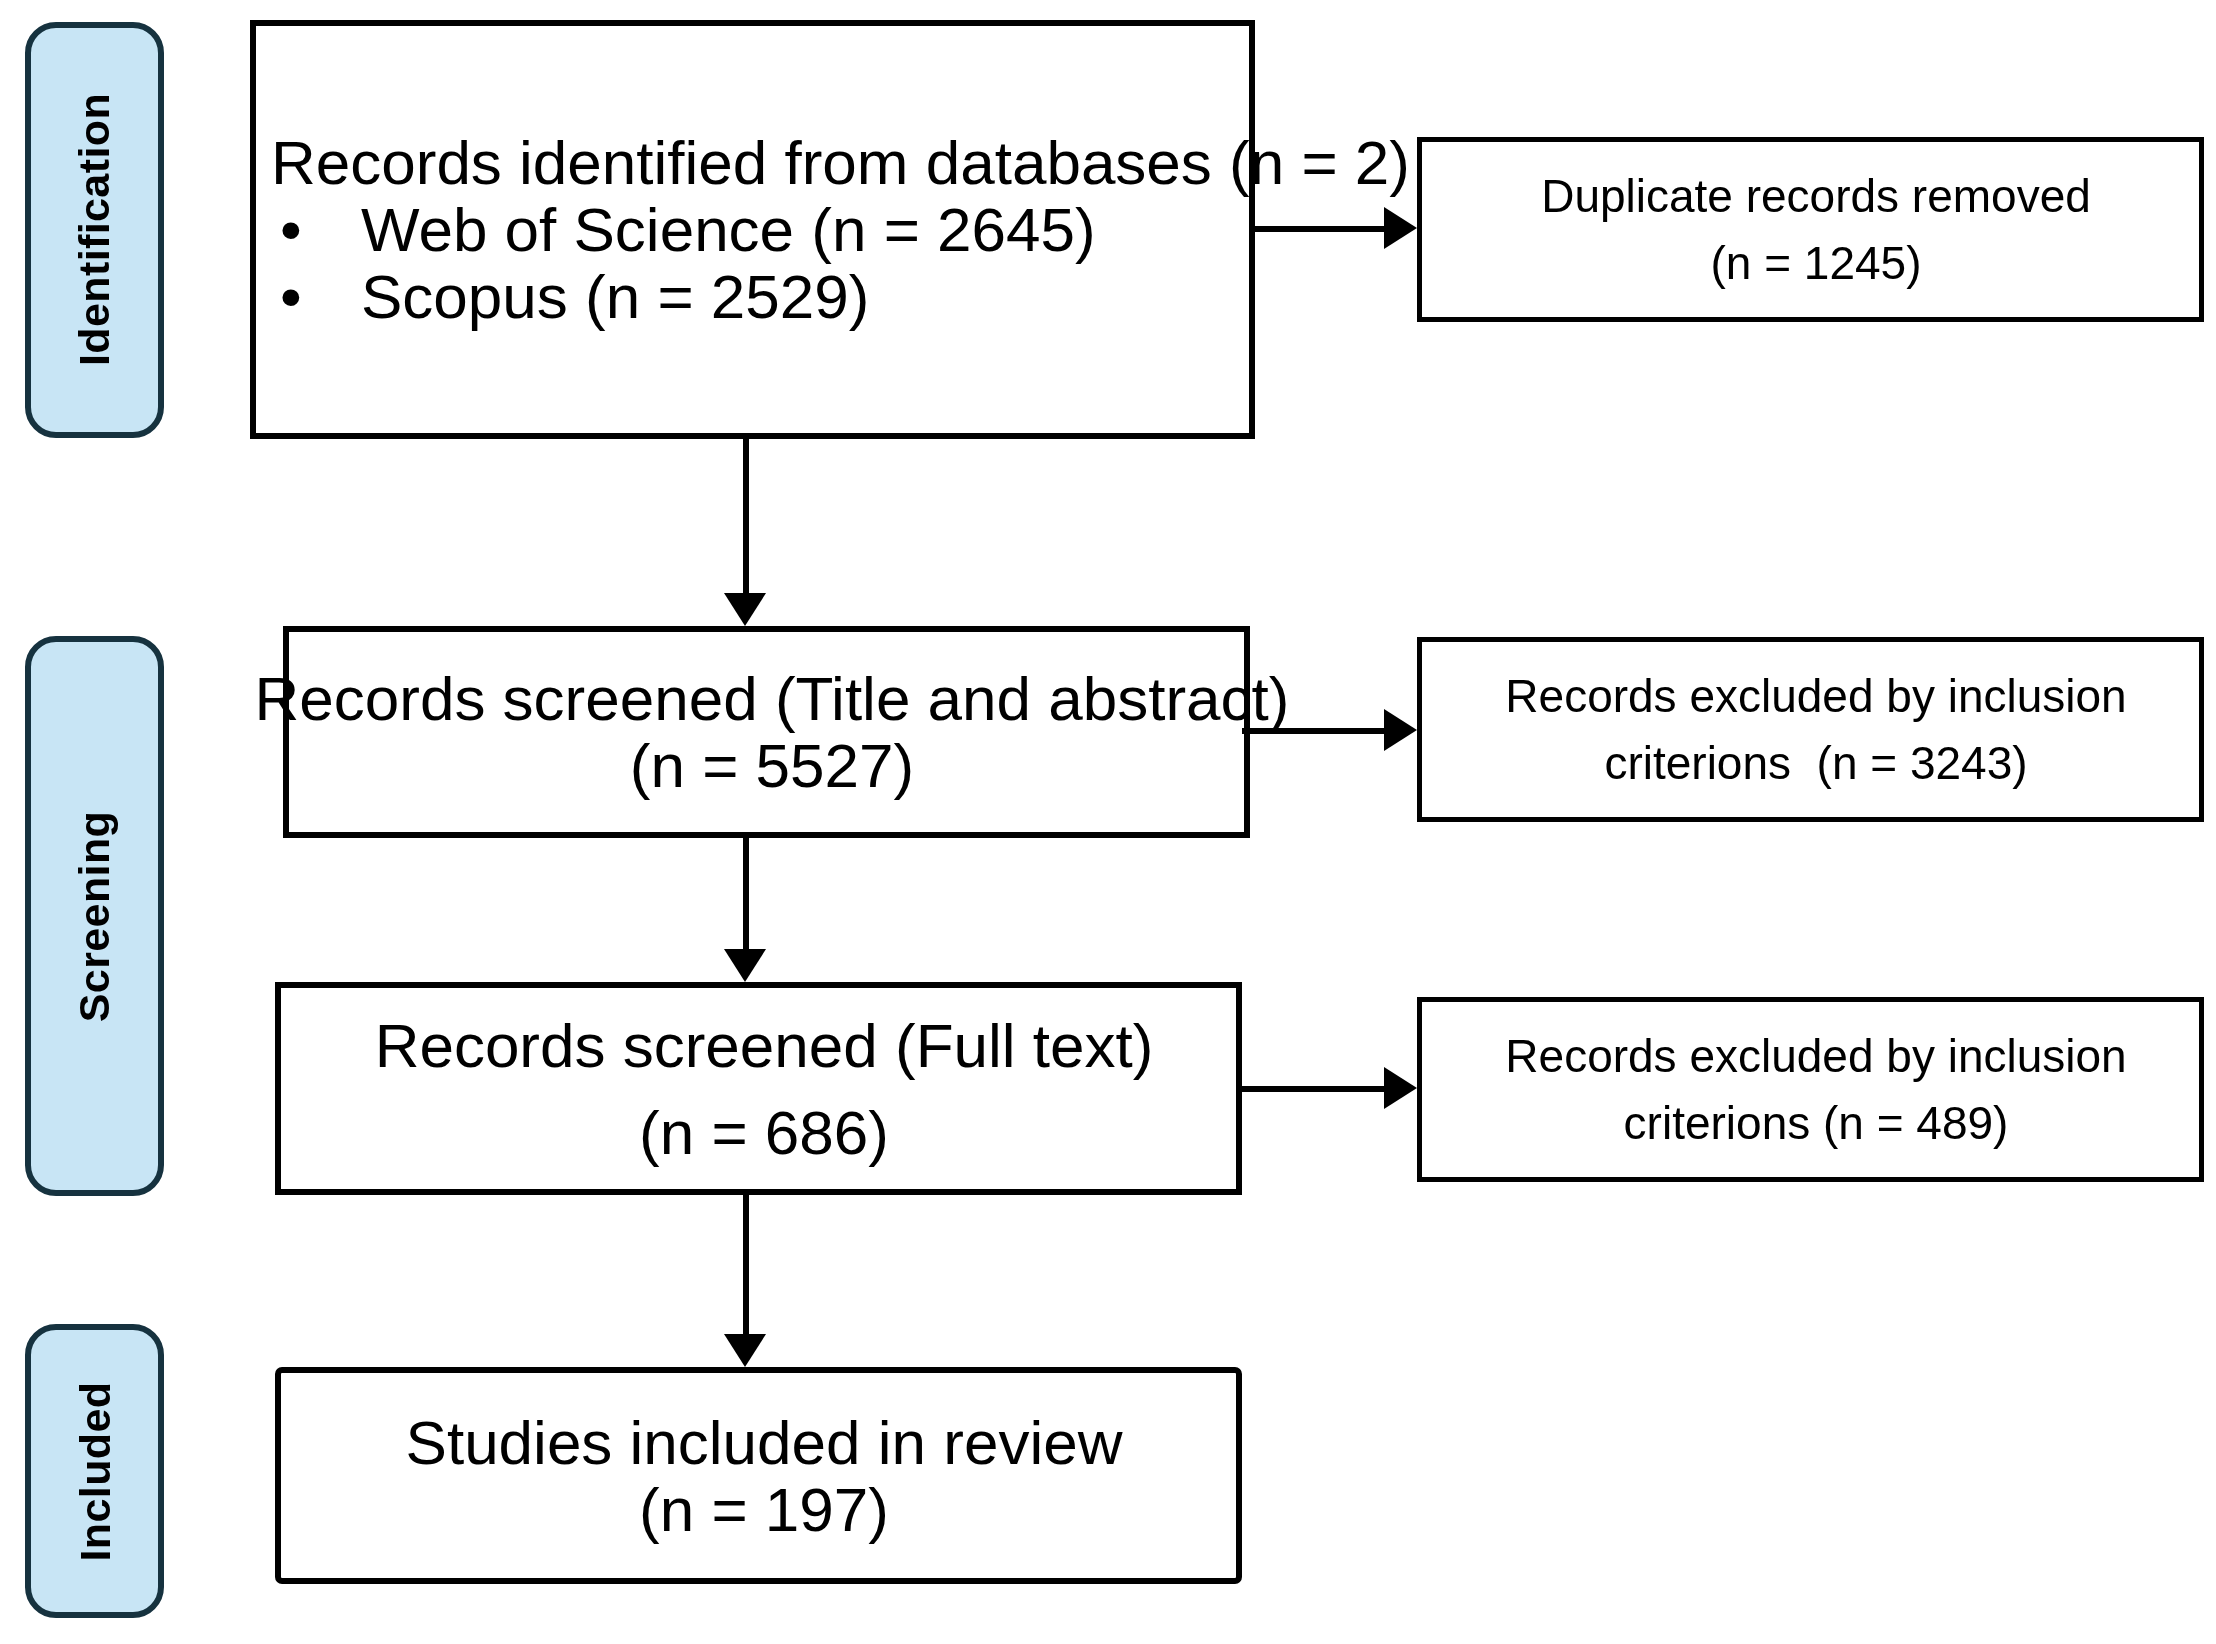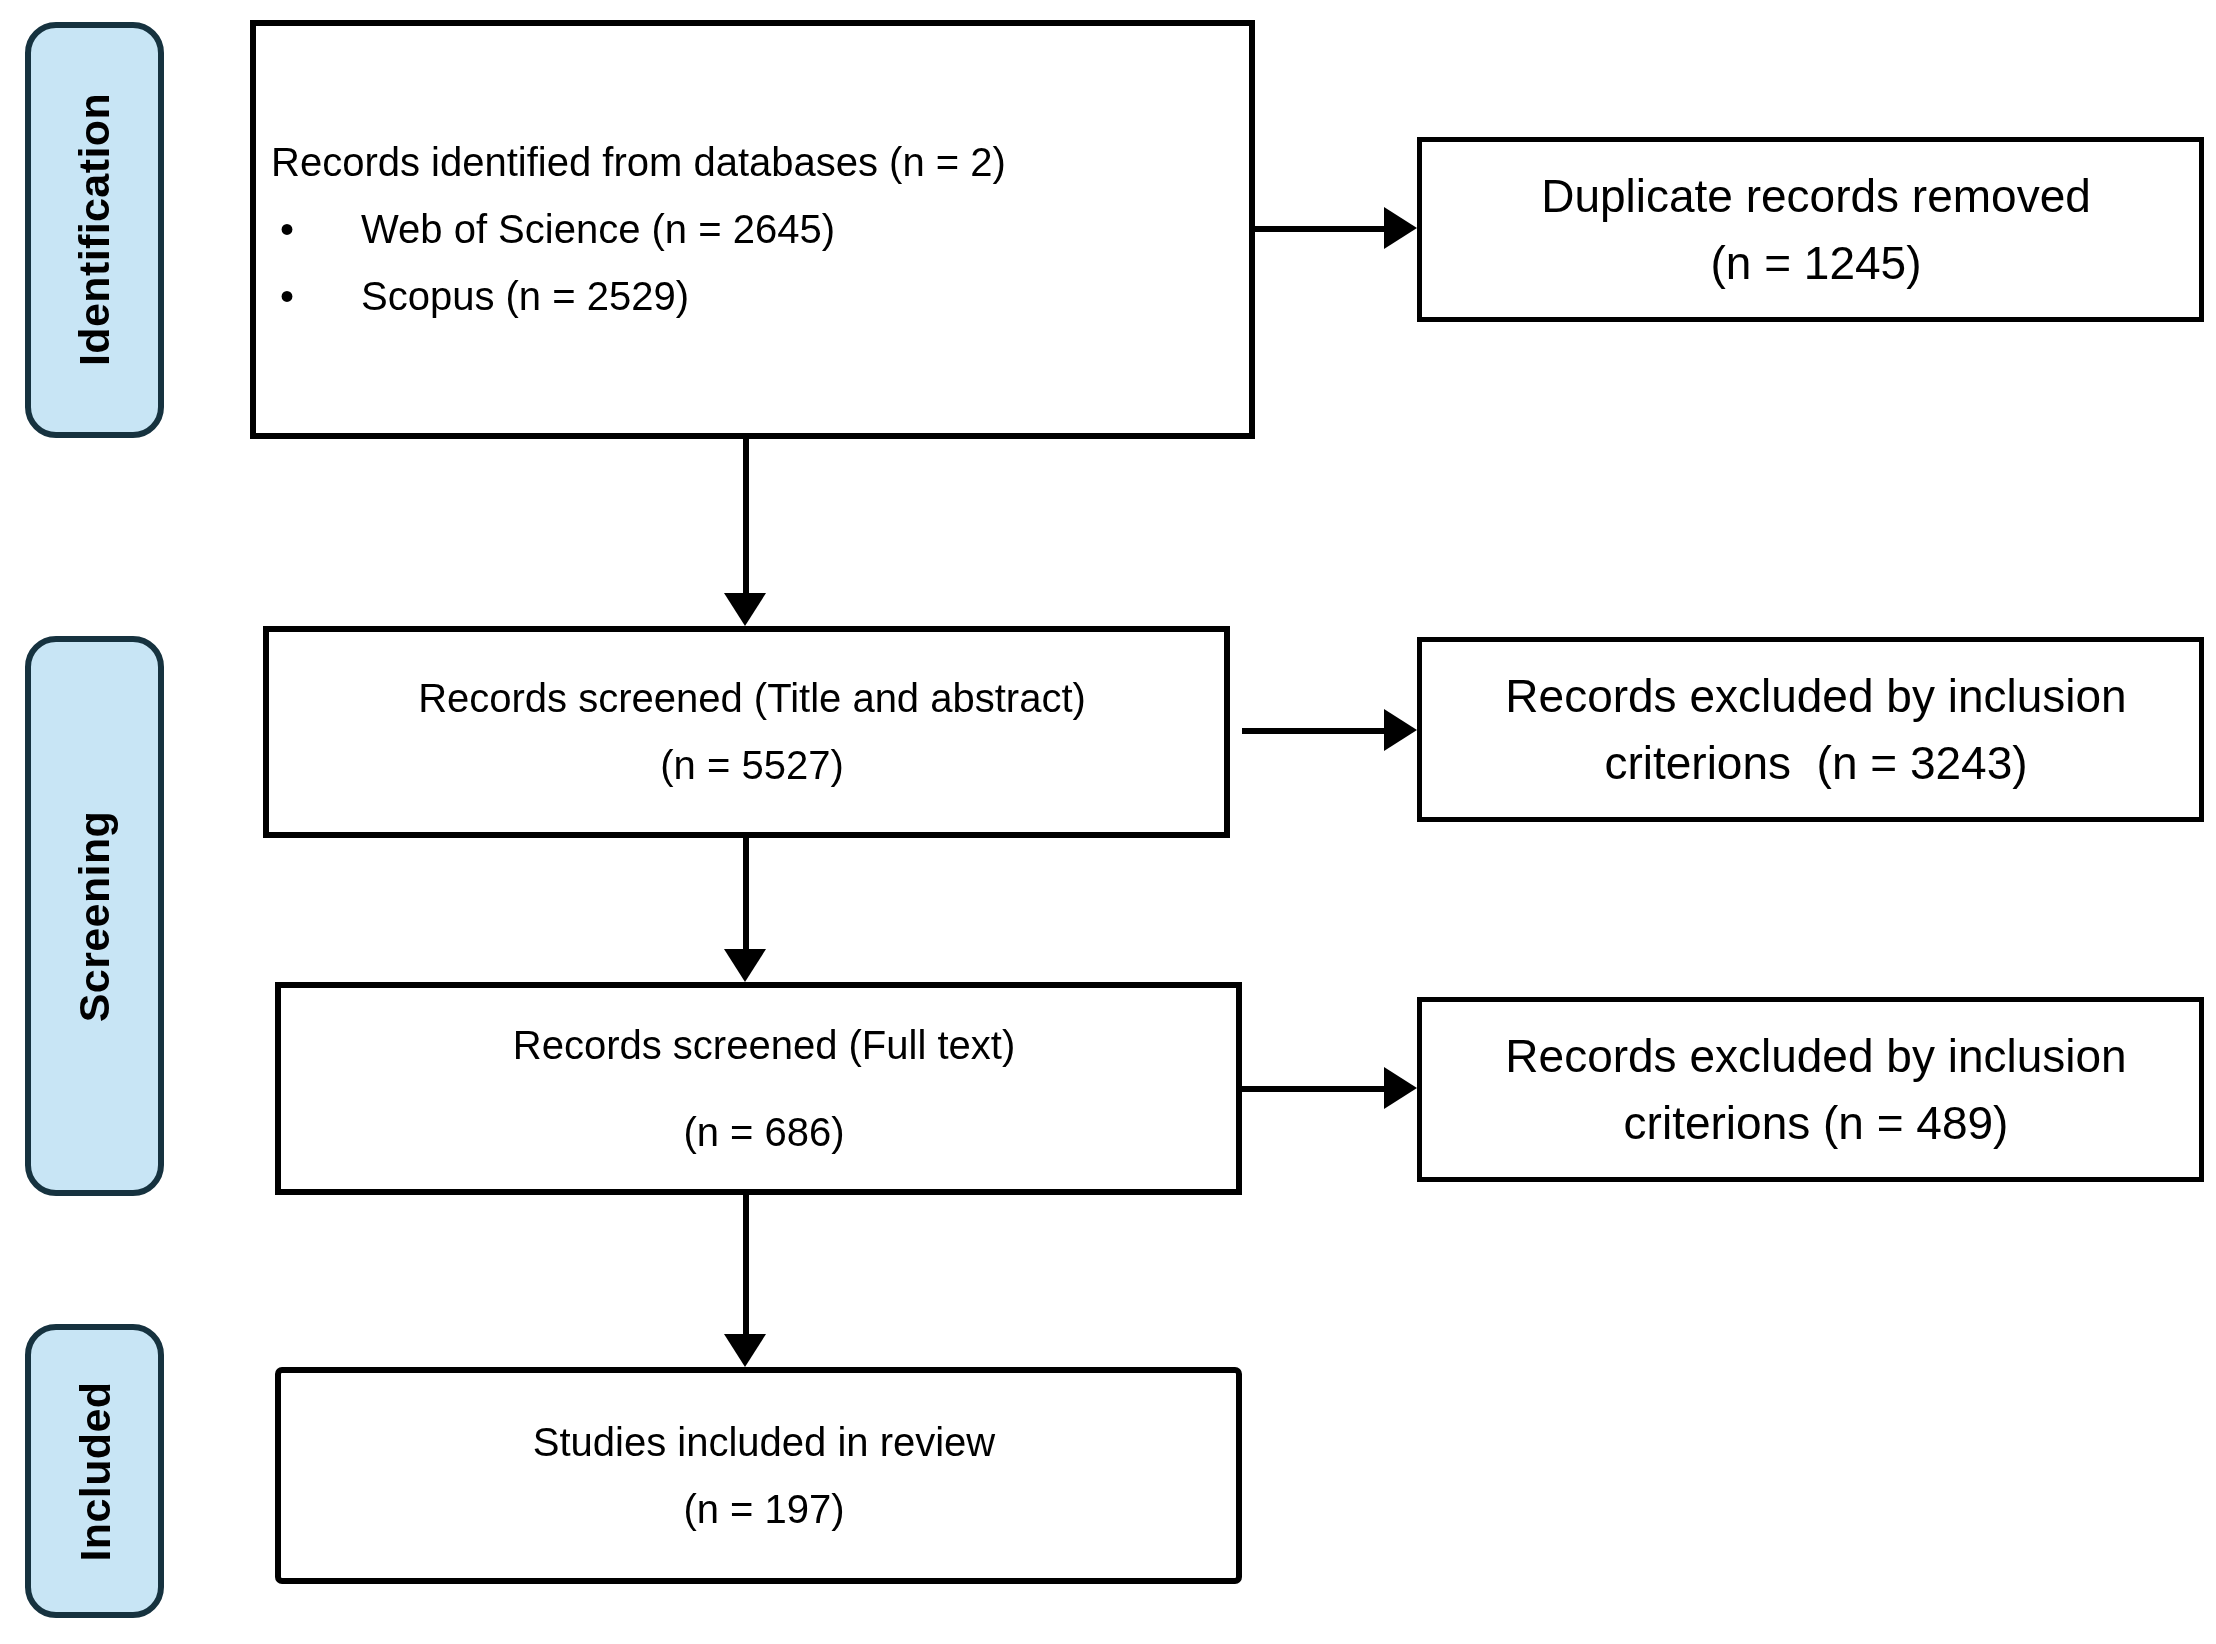--- a/index.html
+++ b/index.html
@@ -41,21 +41,21 @@
   }
   #stage-identification { top: 21.7px;  height: 416px; }
   #stage-screening      { top: 636px; height: 560px; }
   #stage-included       { top: 1324px; height: 294px; }
 
   
   .fbox {
     position: absolute;
     background: var(--background);
     border: 6px solid var(--box-border);
-    font-size: 40px;
+    font-size: 62px;
     line-height: 67px;
   }
   .centered {
     display: flex;
     flex-direction: column;
     align-items: center;
     justify-content: center;
     text-align: center;
     padding-left: 11px;
   }
@@ -63,21 +63,21 @@
 
   #box-identified {
     left: 250px; top: 20px; width: 1005px; height: 419px;
     display: flex; flex-direction: column; justify-content: center;
     padding-left: 15px;
   }
   #box-identified .title { white-space: pre; }
   .bullet-row { display: flex; margin-left: 9px; }
   .bullet-dot { width: 81px; flex: 0 0 81px; }
 
-  #box-screened-ta   { left: 263px; top: 626px;  width: 967px; height: 212px; }
+  #box-screened-ta   { left: 283px; top: 626px;  width: 967px; height: 212px; }
   #box-screened-ft   { left: 275px; top: 982px; width: 967px; height: 213px; gap: 20px; }
   #box-included      { left: 275px; top: 1367px; width: 967px; height: 217px; border-radius: 7px; }
 
   .rbox {
     position: absolute;
     left: 1417px; width: 787px; height: 185px;
     background: var(--background);
     border: 5.2px solid var(--box-border);
     font-size: 46px;
     line-height: 67px;

